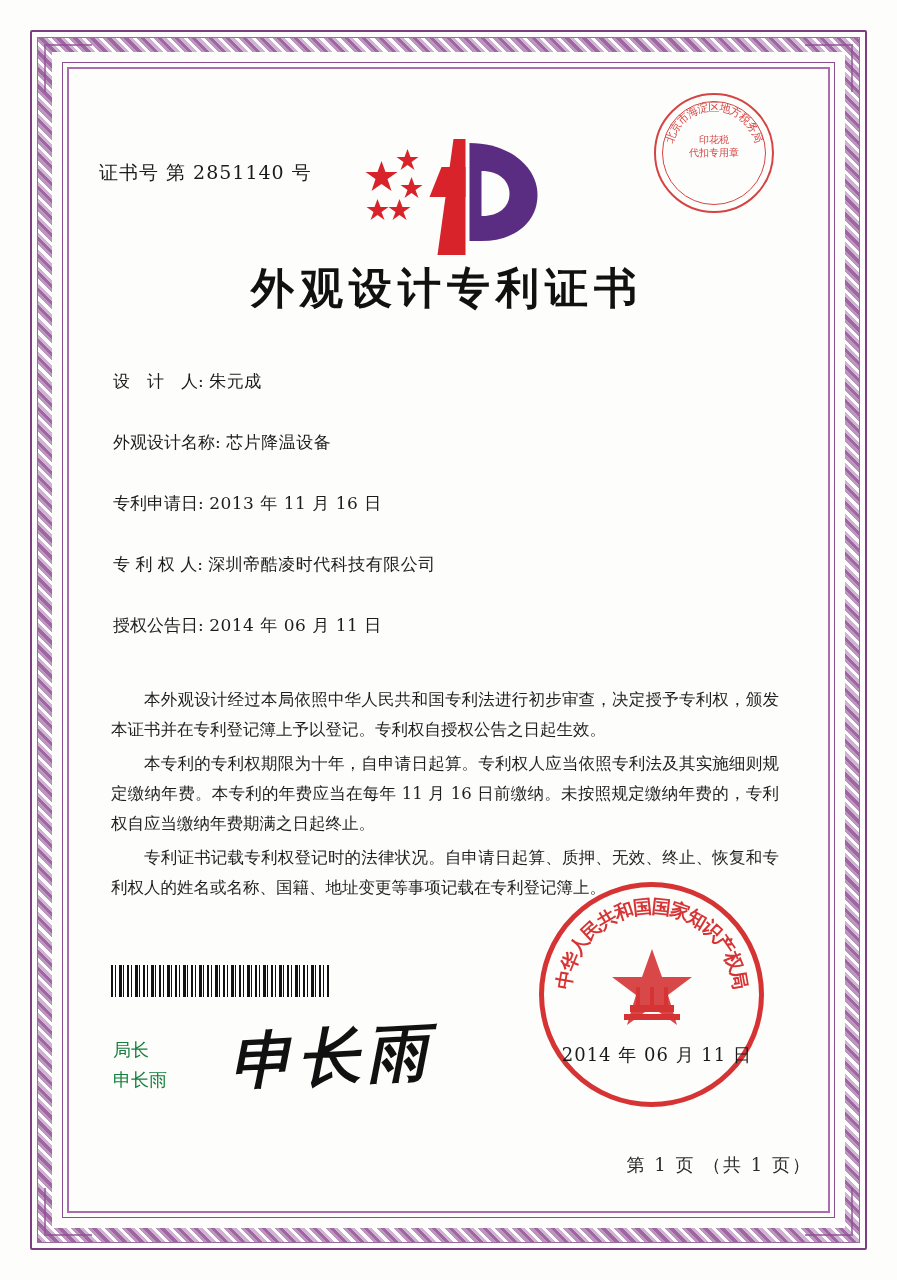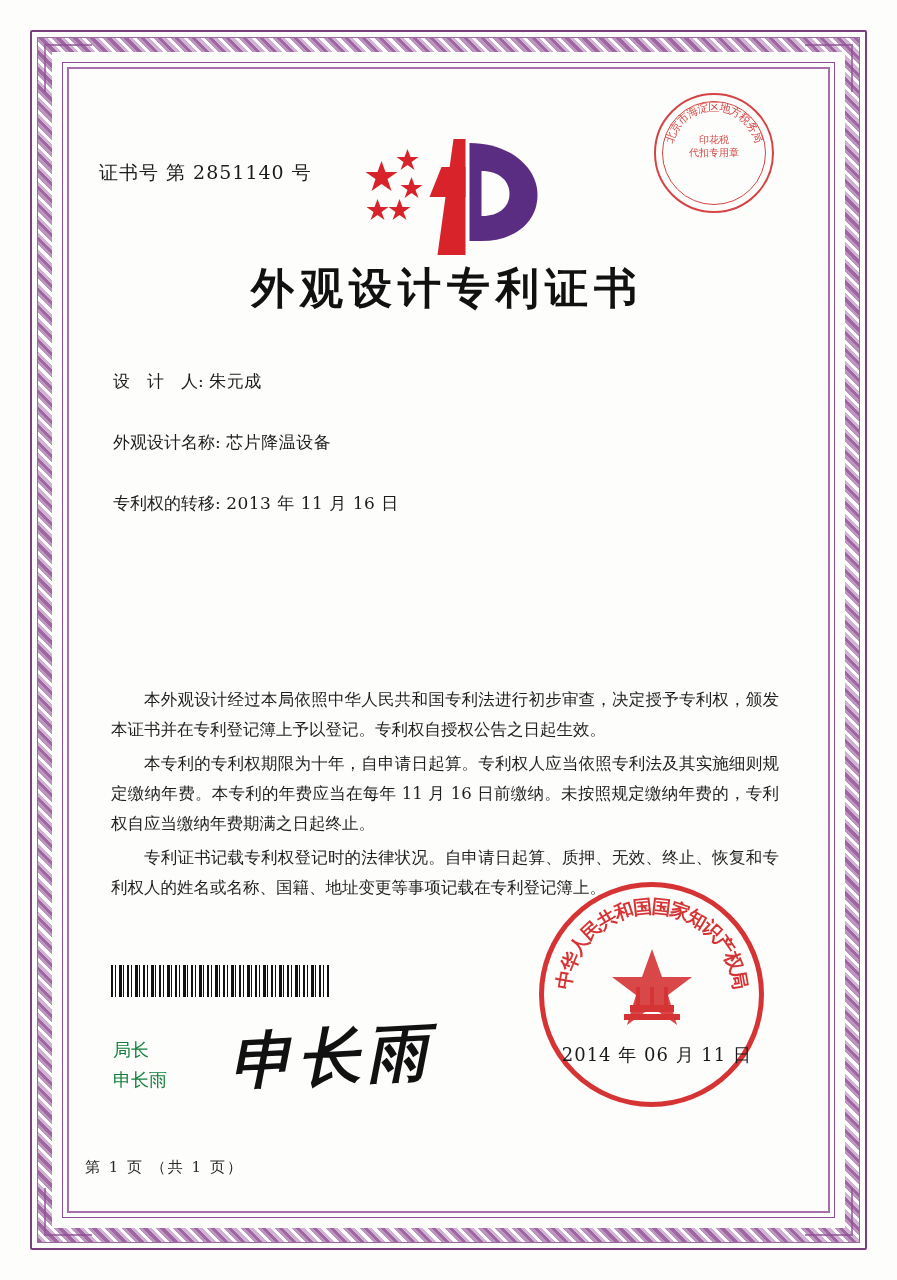--- a/index.html
+++ b/index.html
@@ -265,23 +265,23 @@
     font-family: "DejaVu Serif", "Liberation Serif", serif;
     font-size: 18px;
     color: #1a1a1a;
     letter-spacing: 1px;
   }
 
   .footer {
     position: absolute;
     left: 0; right: 0;
     bottom: 18px;
-    text-align: left;
-    font-family: "DejaVu Serif", "Liberation Serif", serif;
-    font-size: 15px;
+    text-align: right;
+    font-family: "DejaVu Serif", "Liberation Serif", serif;
+    font-size: 18px;
     color: #2a2a2a;
     letter-spacing: 2px;
   }
 </style>
 </head>
 <body>
 
 <div class="page">
 
   <div class="frame-outer"></div>
@@ -341,22 +341,30 @@
     <div class="fields">
       <div class="field-row">
         <span class="field-label">设　计　人:</span>
         <span class="field-value">朱元成</span>
       </div>
       <div class="field-row">
         <span class="field-label">外观设计名称:</span>
         <span class="field-value">芯片降温设备</span>
       </div>
       <div class="field-row">
-        <span class="field-label">专利权的转移:</span>
+        <span class="field-label">专利申请日:</span>
         <span class="field-value">2013 年 11 月 16 日</span>
+      </div>
+      <div class="field-row">
+        <span class="field-label">专 利 权 人:</span>
+        <span class="field-value">深圳帝酷凌时代科技有限公司</span>
+      </div>
+      <div class="field-row">
+        <span class="field-label">授权公告日:</span>
+        <span class="field-value">2014 年 06 月 11 日</span>
       </div>
     </div>
 
     <div class="paragraphs">
       <p>本外观设计经过本局依照中华人民共和国专利法进行初步审查，决定授予专利权，颁发本证书并在专利登记簿上予以登记。专利权自授权公告之日起生效。</p>
       <p>本专利的专利权期限为十年，自申请日起算。专利权人应当依照专利法及其实施细则规定缴纳年费。本专利的年费应当在每年 11 月 16 日前缴纳。未按照规定缴纳年费的，专利权自应当缴纳年费期满之日起终止。</p>
       <p>专利证书记载专利权登记时的法律状况。自申请日起算、质押、无效、终止、恢复和专利权人的姓名或名称、国籍、地址变更等事项记载在专利登记簿上。</p>
     </div>
 
     <div class="barcode"></div>

